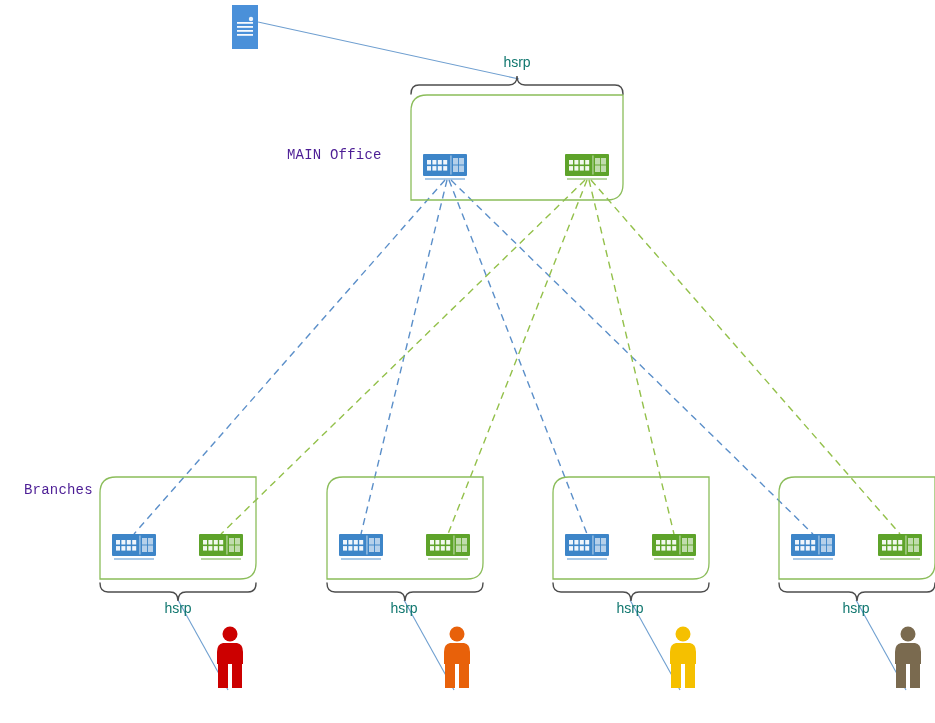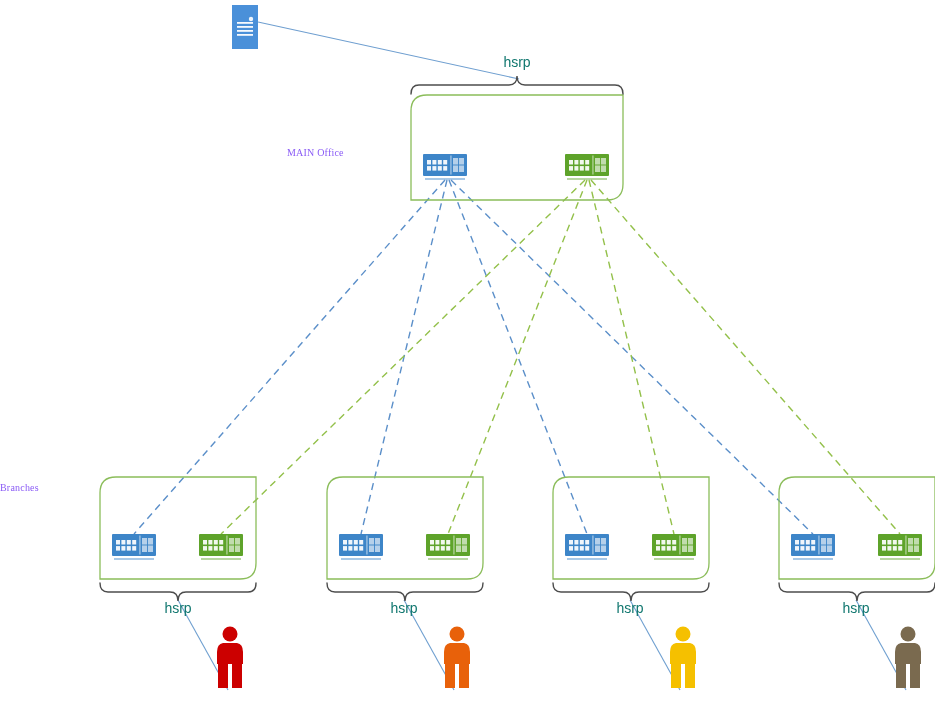--- a/index.html
+++ b/index.html
@@ -19,23 +19,23 @@
   }
   #diagram-svg {
     position: absolute;
     left: 0;
     top: 0;
     width: 935px;
     height: 723px;
   }
   .zone-label {
     position: absolute;
-    color: #8b5cf6;
-    font-size: 10px;
-    font-family: Liberation Serif, serif;
+    color: #4c1d95;
+    font-size: 14px;
+    font-family: Liberation Mono, monospace;
     white-space: nowrap;
     letter-spacing: 0.2px;
   }
   .hsrp-label {
     position: absolute;
     color: #0f766e;
     font-size: 14px;
     font-family: "Liberation Sans", sans-serif;
     white-space: nowrap;
     text-align: center;
@@ -276,21 +276,21 @@
           <circle cx="908" cy="634" r="7.5" fill="#7a6a4f"></circle>
           <path d="M895,652 Q895,644 901,643 L915,643 Q921,644 921,652 L921,664 L895,664 Z" fill="#7a6a4f"></path>
           <rect x="896" y="663" width="10" height="25" fill="#7a6a4f"></rect>
           <rect x="910" y="663" width="10" height="25" fill="#7a6a4f"></rect>
         </g>
       </g>
   </svg>
 
   <div id="text-layer">
       <div class="zone-label" style="left: 287px; top: 147px;">MAIN Office</div>
-      <div class="zone-label" style="left: 0; top: 482px;">Branches</div>
+      <div class="zone-label" style="left: 24px; top: 482px;">Branches</div>
       <div class="hsrp-label" style="left: 477px; top: 54px; width: 80px;">hsrp</div>
       <div class="hsrp-label" style="left: 138px; top: 600px; width: 80px;">hsrp</div>
       <div class="hsrp-label" style="left: 364px; top: 600px; width: 80px;">hsrp</div>
       <div class="hsrp-label" style="left: 590px; top: 600px; width: 80px;">hsrp</div>
       <div class="hsrp-label" style="left: 816px; top: 600px; width: 80px;">hsrp</div>
     </div>
 
 </div>
 
 </body></html>

